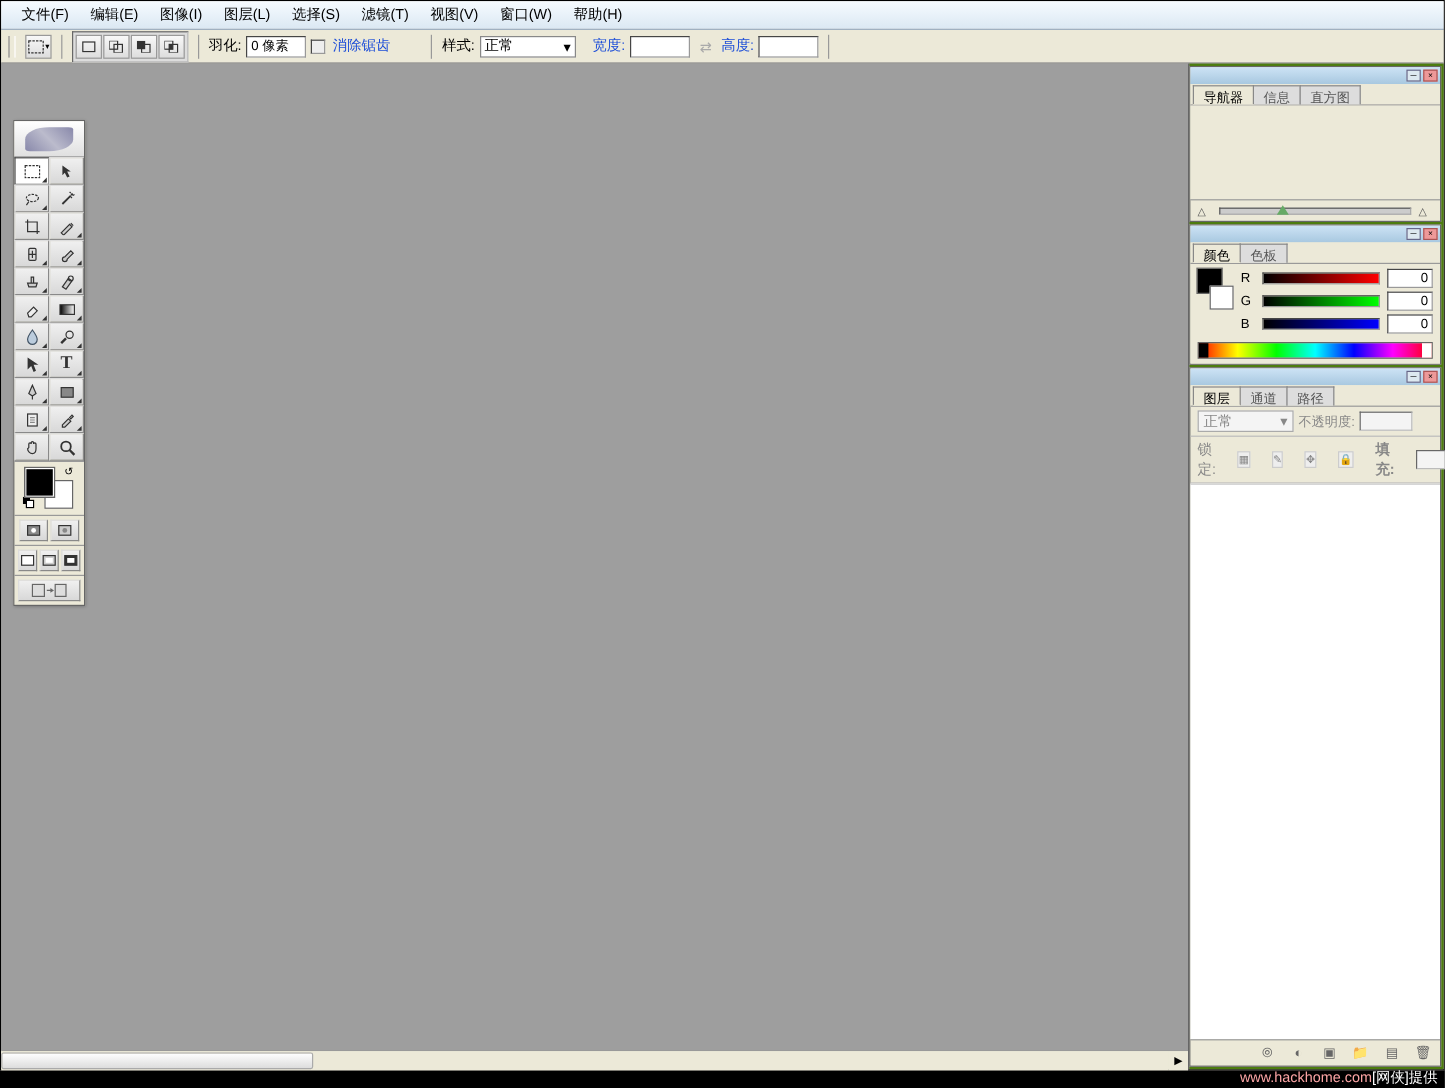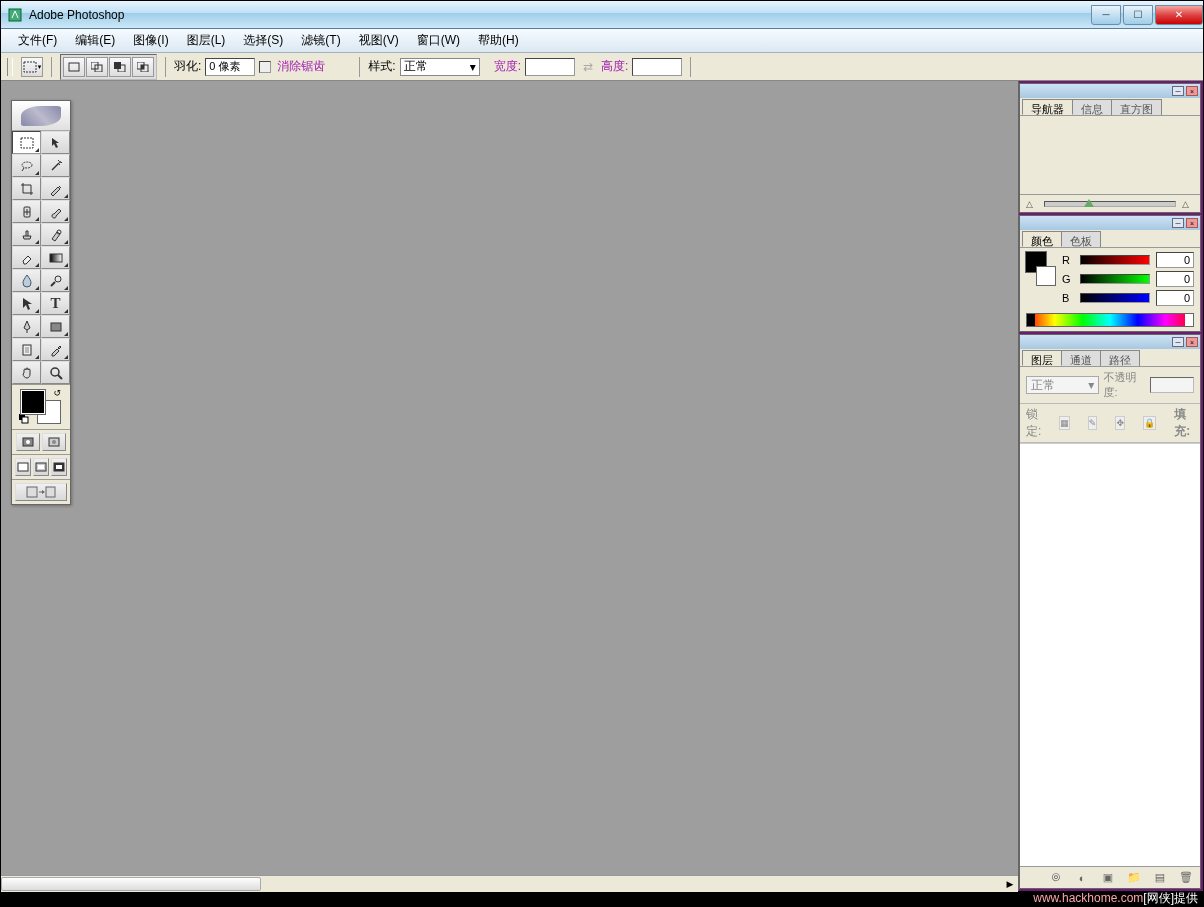--- a/index.html
+++ b/index.html
@@ -17,21 +17,21 @@
 
 
 .menubar { height: 24px; background: linear-gradient(to bottom,#f6fbff,#dbe8f3); display:flex; align-items:center; padding-left:8px; border-bottom:1px solid #a0b0c0;}
 .menu-item { padding: 3px 9px; color:#000; cursor:pointer; }
 
 
 .options-bar { height: 28px; background:#ece9d8; border-bottom:1px solid #888; display:flex; align-items:center; padding:0 6px; gap:4px;}
 .opt-sep { width:1px; height:20px; background:#999; margin:0 4px;}
 .opt-handle { width:6px; height:18px; border-left:1px solid #888; border-right:1px solid #fff; margin-right:4px;}
 .opt-label { color:#000; font-size:12px; }
-.opt-label.dim { color:#a21caf;text-align:right; }
+.opt-label.dim { color:#1d4ed8;text-align:right; }
 .opt-input { width:50px; height:18px; border:1px inset #999; background:#fff; padding:0 3px; font-size:11px;}
 .opt-select { width:80px; height:18px; border:1px solid #888; background:#fff; padding:0 3px; font-size:11px; display:flex; align-items:center; justify-content:space-between;}
 .opt-check { width:12px; height:12px; border:1px inset #999; background:#eee; margin-right:2px;}
 .tiny-btn { width:22px; height:20px; border:1px solid #999; background:linear-gradient(#f8f8f8,#ddd); display:flex; align-items:center; justify-content:center; font-size:10px; cursor:pointer;}
 .well-group { display:flex; gap:1px; padding:2px; background:#ddd; border:1px inset #bbb;}
 
 
 .palette-well { margin-left:auto; display:flex; align-items:flex-end; height:26px;}
 .well-tab { padding:3px 10px 0; height:18px; background:#ddd; border:1px solid #888; border-bottom:none; margin-left:-1px; font-size:11px; color:#444; cursor:pointer; position:relative; top:1px;}
 .well-tab.empty { width:130px; background:#ddd;}
@@ -55,21 +55,21 @@
 .toolbox-section { border-top:1px solid #999; padding:3px; display:flex; justify-content:center; align-items:center;}
 .color-swatch-wrap { position:relative; width:44px; height:38px;}
 .fg-swatch { position:absolute; top:2px; left:2px; width:24px; height:24px; background:#000; border:1px solid #fff; outline:1px solid #666; z-index:2;}
 .bg-swatch { position:absolute; bottom:2px; right:2px; width:24px; height:24px; background:#fff; border:1px solid #666;}
 .mini-swap { position:absolute; top:0; right:2px; font-size:9px; cursor:pointer;}
 .mini-default { position:absolute; bottom:2px; left:0; width:10px; height:10px;}
 .mode-row { display:flex; gap:2px; padding:3px; justify-content:center; border-top:1px solid #999;}
 .mode-btn { width:24px; height:18px; border:1px outset #ddd; background:linear-gradient(#f0f0f0,#d8d8d8); display:flex; align-items:center; justify-content:center; font-size:10px; cursor:pointer;}
 
 
-.panels { width:184px; background:#701a75; display:flex; flex-direction:column; gap:2px; padding:2px 2px 2px 0;}
+.panels { width:212px; background:#4d7c0f; display:flex; flex-direction:column; gap:2px; padding:2px 2px 2px 0;}
 .panel { background:#ece9d8; border:1px solid #666;}
 .panel-titlebar { height:14px; background:linear-gradient(to bottom,#cde3f5,#a8c8e0); display:flex; justify-content:flex-end; align-items:center; padding:0 2px; gap:2px;}
 .panel-tbtn { width:12px; height:10px; border:1px solid #668; background:#dde8f0; font-size:7px; display:flex; align-items:center; justify-content:center; cursor:pointer;}
 .panel-tbtn.x { background:#e99; border-color:#a55;}
 .panel-tabs { display:flex; height:18px; background:#ece9d8; border-bottom:1px solid #999; align-items:flex-end; padding-left:2px;}
 .ptab { padding:2px 8px 0; height:16px; background:#ddd; border:1px solid #888; border-bottom:none; margin-right:-1px; font-size:11px; color:#555; cursor:pointer;}
 .ptab.active { background:#ece9d8; color:#000; border-bottom:1px solid #ece9d8; position:relative; z-index:1;}
 .panel-body { background:#ece9d8; }
 
 
@@ -110,34 +110,20 @@
 .watermark { position:absolute; bottom:0; right:6px; color:#fff; font-size:11px; font-family:"SimSun";}
 .watermark .grey { color:#fca5a5;}
 
 svg { display:block; }
 </style>
 </head>
 <body>
 
 <div class="window">
 
-  <div class="titlebar">
-    <span class="app-icon">
-      <svg width="16" height="16">
-          <rect x="2" y="2" width="12" height="12" fill="#4a7" stroke="#063"></rect>
-          <path d="M5 11 L8 4 L11 11" stroke="#fff" fill="none"></path>
-        </svg>
-    </span>
-    <span class="title">Adobe Photoshop</span>
-    <div class="win-buttons">
-      <div class="win-btn min">─</div>
-      <div class="win-btn max">☐</div>
-      <div class="win-btn close">✕</div>
-    </div>
-  </div>
 
   <div class="menubar">
     <span class="menu-item">文件(F)</span>
     <span class="menu-item">编辑(E)</span>
     <span class="menu-item">图像(I)</span>
     <span class="menu-item">图层(L)</span>
     <span class="menu-item">选择(S)</span>
     <span class="menu-item">滤镜(T)</span>
     <span class="menu-item">视图(V)</span>
     <span class="menu-item">窗口(W)</span>

